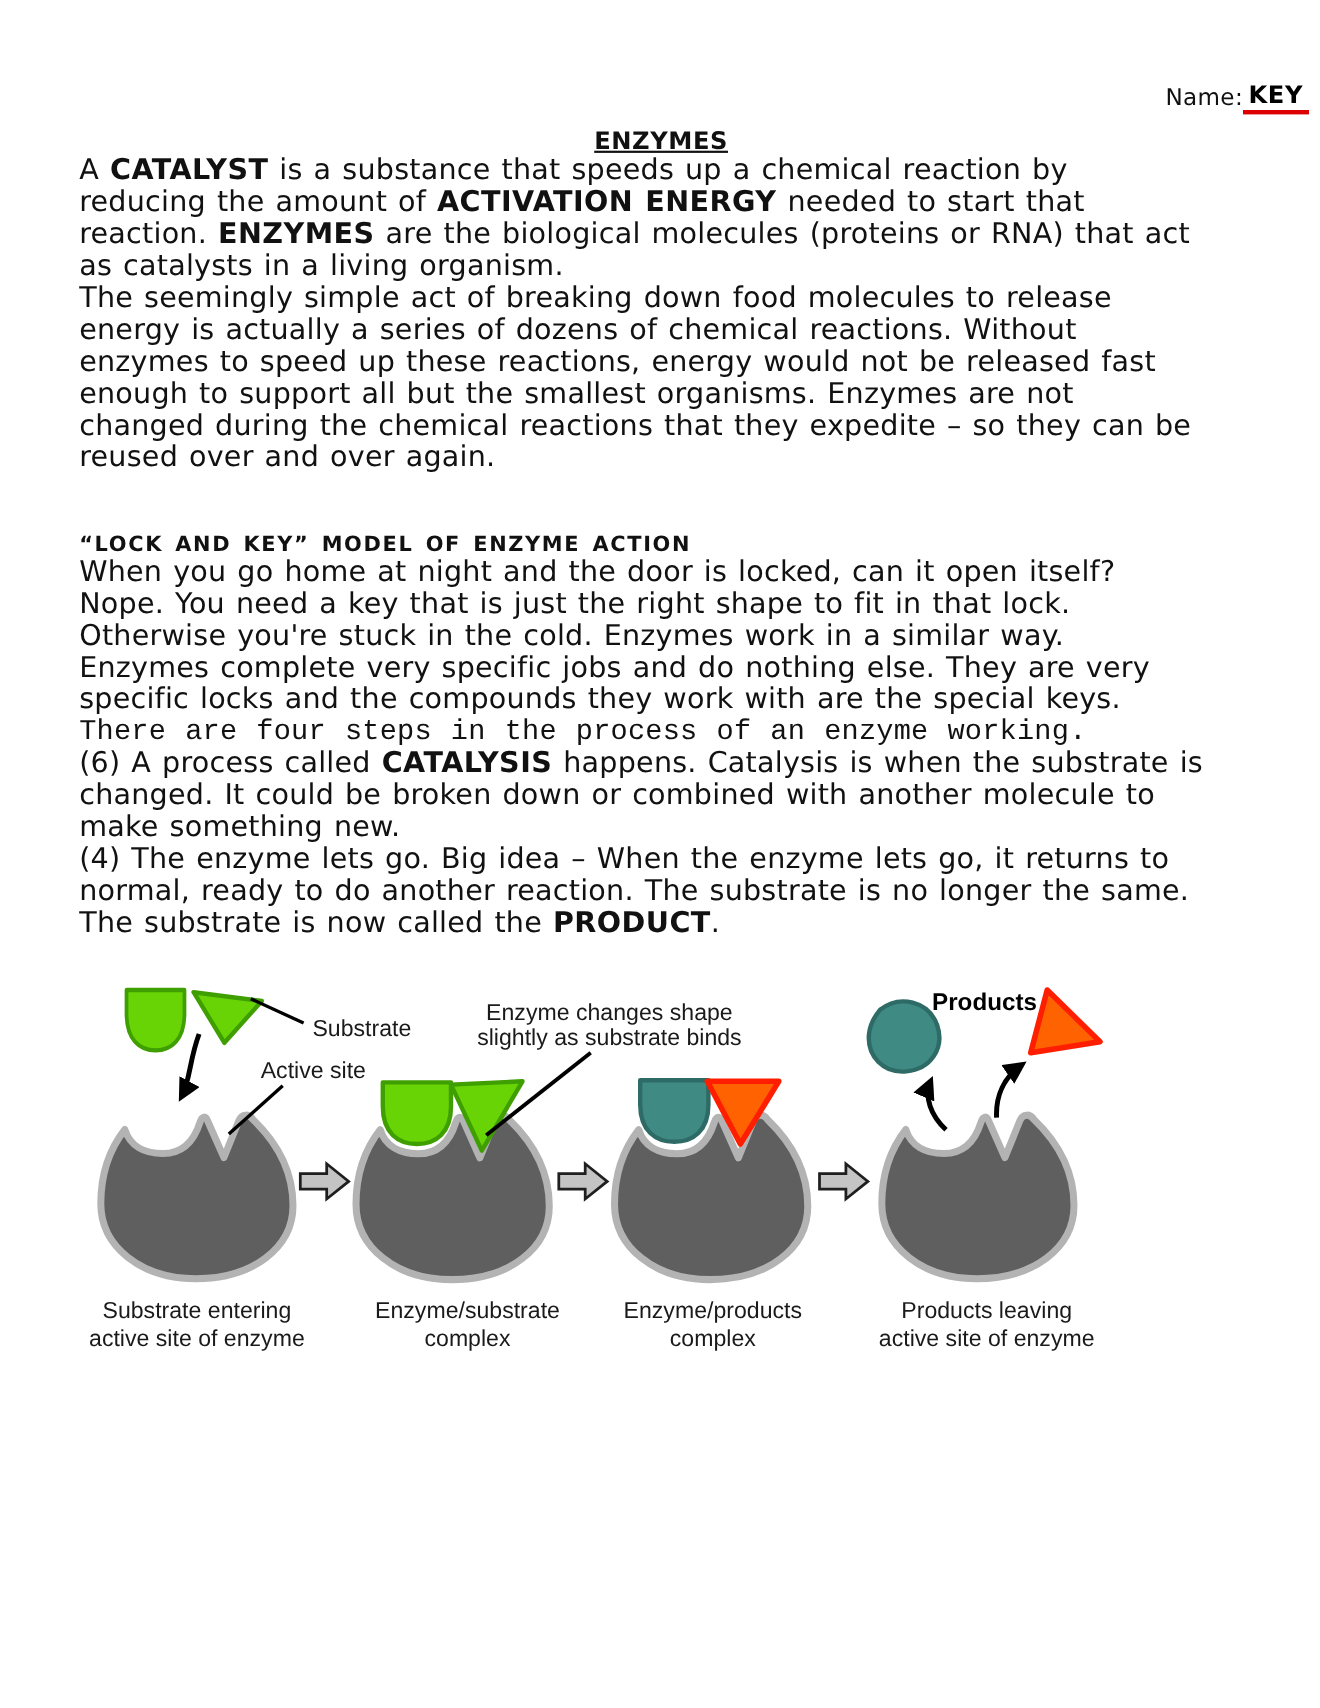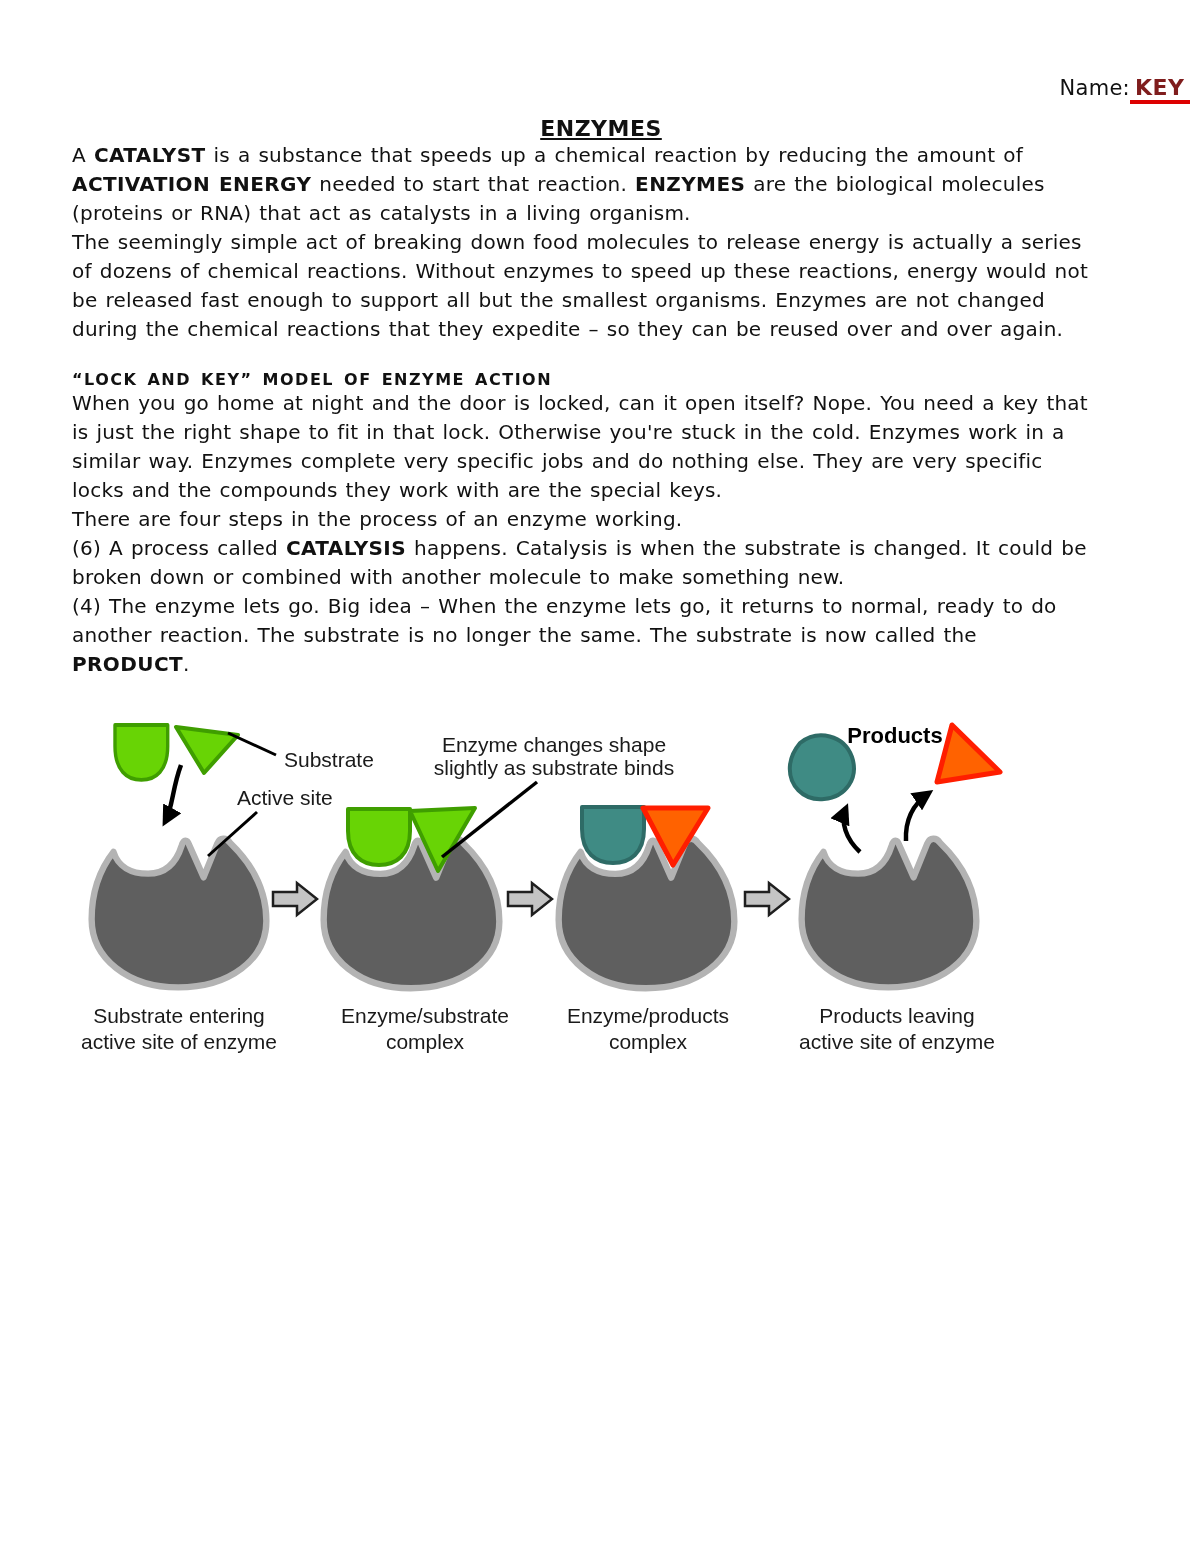--- a/index.html
+++ b/index.html
@@ -12,43 +12,43 @@
     font-family:"DejaVu Sans",sans-serif;
     color:#111111;
     overflow:hidden;
   }
   
   .name-row{display:flex;align-items:flex-end;height:26px;flex-direction:column;}
   .name-label{font-size:21px;line-height:24px;letter-spacing:.3px;}
   .name-line{flex:1;position:relative;border-bottom:4px solid #000;height:26px;margin-left:4px;}
   .key{
     position:absolute;left:37.5%;bottom:-4px;
-    color:#7f1d1d;font-weight:bold;font-size:22px;line-height:24px;
+    color:#000000;font-weight:bold;font-size:22px;line-height:24px;
     border-bottom:4px solid #dd0000;padding:0 5px;letter-spacing:.5px;
   }
   h1.title{
     margin:14px 0 0 0;text-align:center;
     font-size:22px;font-weight:bold;text-decoration:underline;
     letter-spacing:.5px;
   }
   
   p.body{
     margin:0;max-width:1022px;
-    font-size:20px;line-height:29px;
+    font-size:26px;line-height:29px;
     letter-spacing:.2px;word-spacing:1.5px;
   }
   p.body b{letter-spacing:.4px;}
   .mt-p1{margin-top:29px;}
   .mt-p2{margin-top:35px;}
   h2.section{
-    margin:26px 0 0 0;
-    font-size:16px;font-weight:bold;letter-spacing:1.5px;word-spacing:3px;
+    margin:53px 0 0 0;
+    font-size:19px;font-weight:bold;letter-spacing:1.5px;word-spacing:3px;
   }
   .mt-p3{margin-top:33px;}
-  .mt-p4{margin-top:39px;}
+  .mt-p4{margin-top:39px;font-family:Liberation Mono, monospace;}
   .mt-s1{margin-top:26px;}
   .mt-s2{margin-top:32px;}
   .mt-s3{margin-top:33px;}
   .mt-s4{margin-top:32px;}
   
   .diagram{margin:26px 0 0 -12px;width:1080px;height:372px;}
   .diagram svg{display:block;}
   text.dlabel{font-family:"Liberation Sans",sans-serif;font-size:21px;fill:#1a1a1a;}
   text.dcaption{font-family:"Liberation Sans",sans-serif;font-size:21px;fill:#1a1a1a;}
   text.dbold{font-family:"Liberation Sans",sans-serif;font-size:22px;font-weight:bold;fill:#000;}

